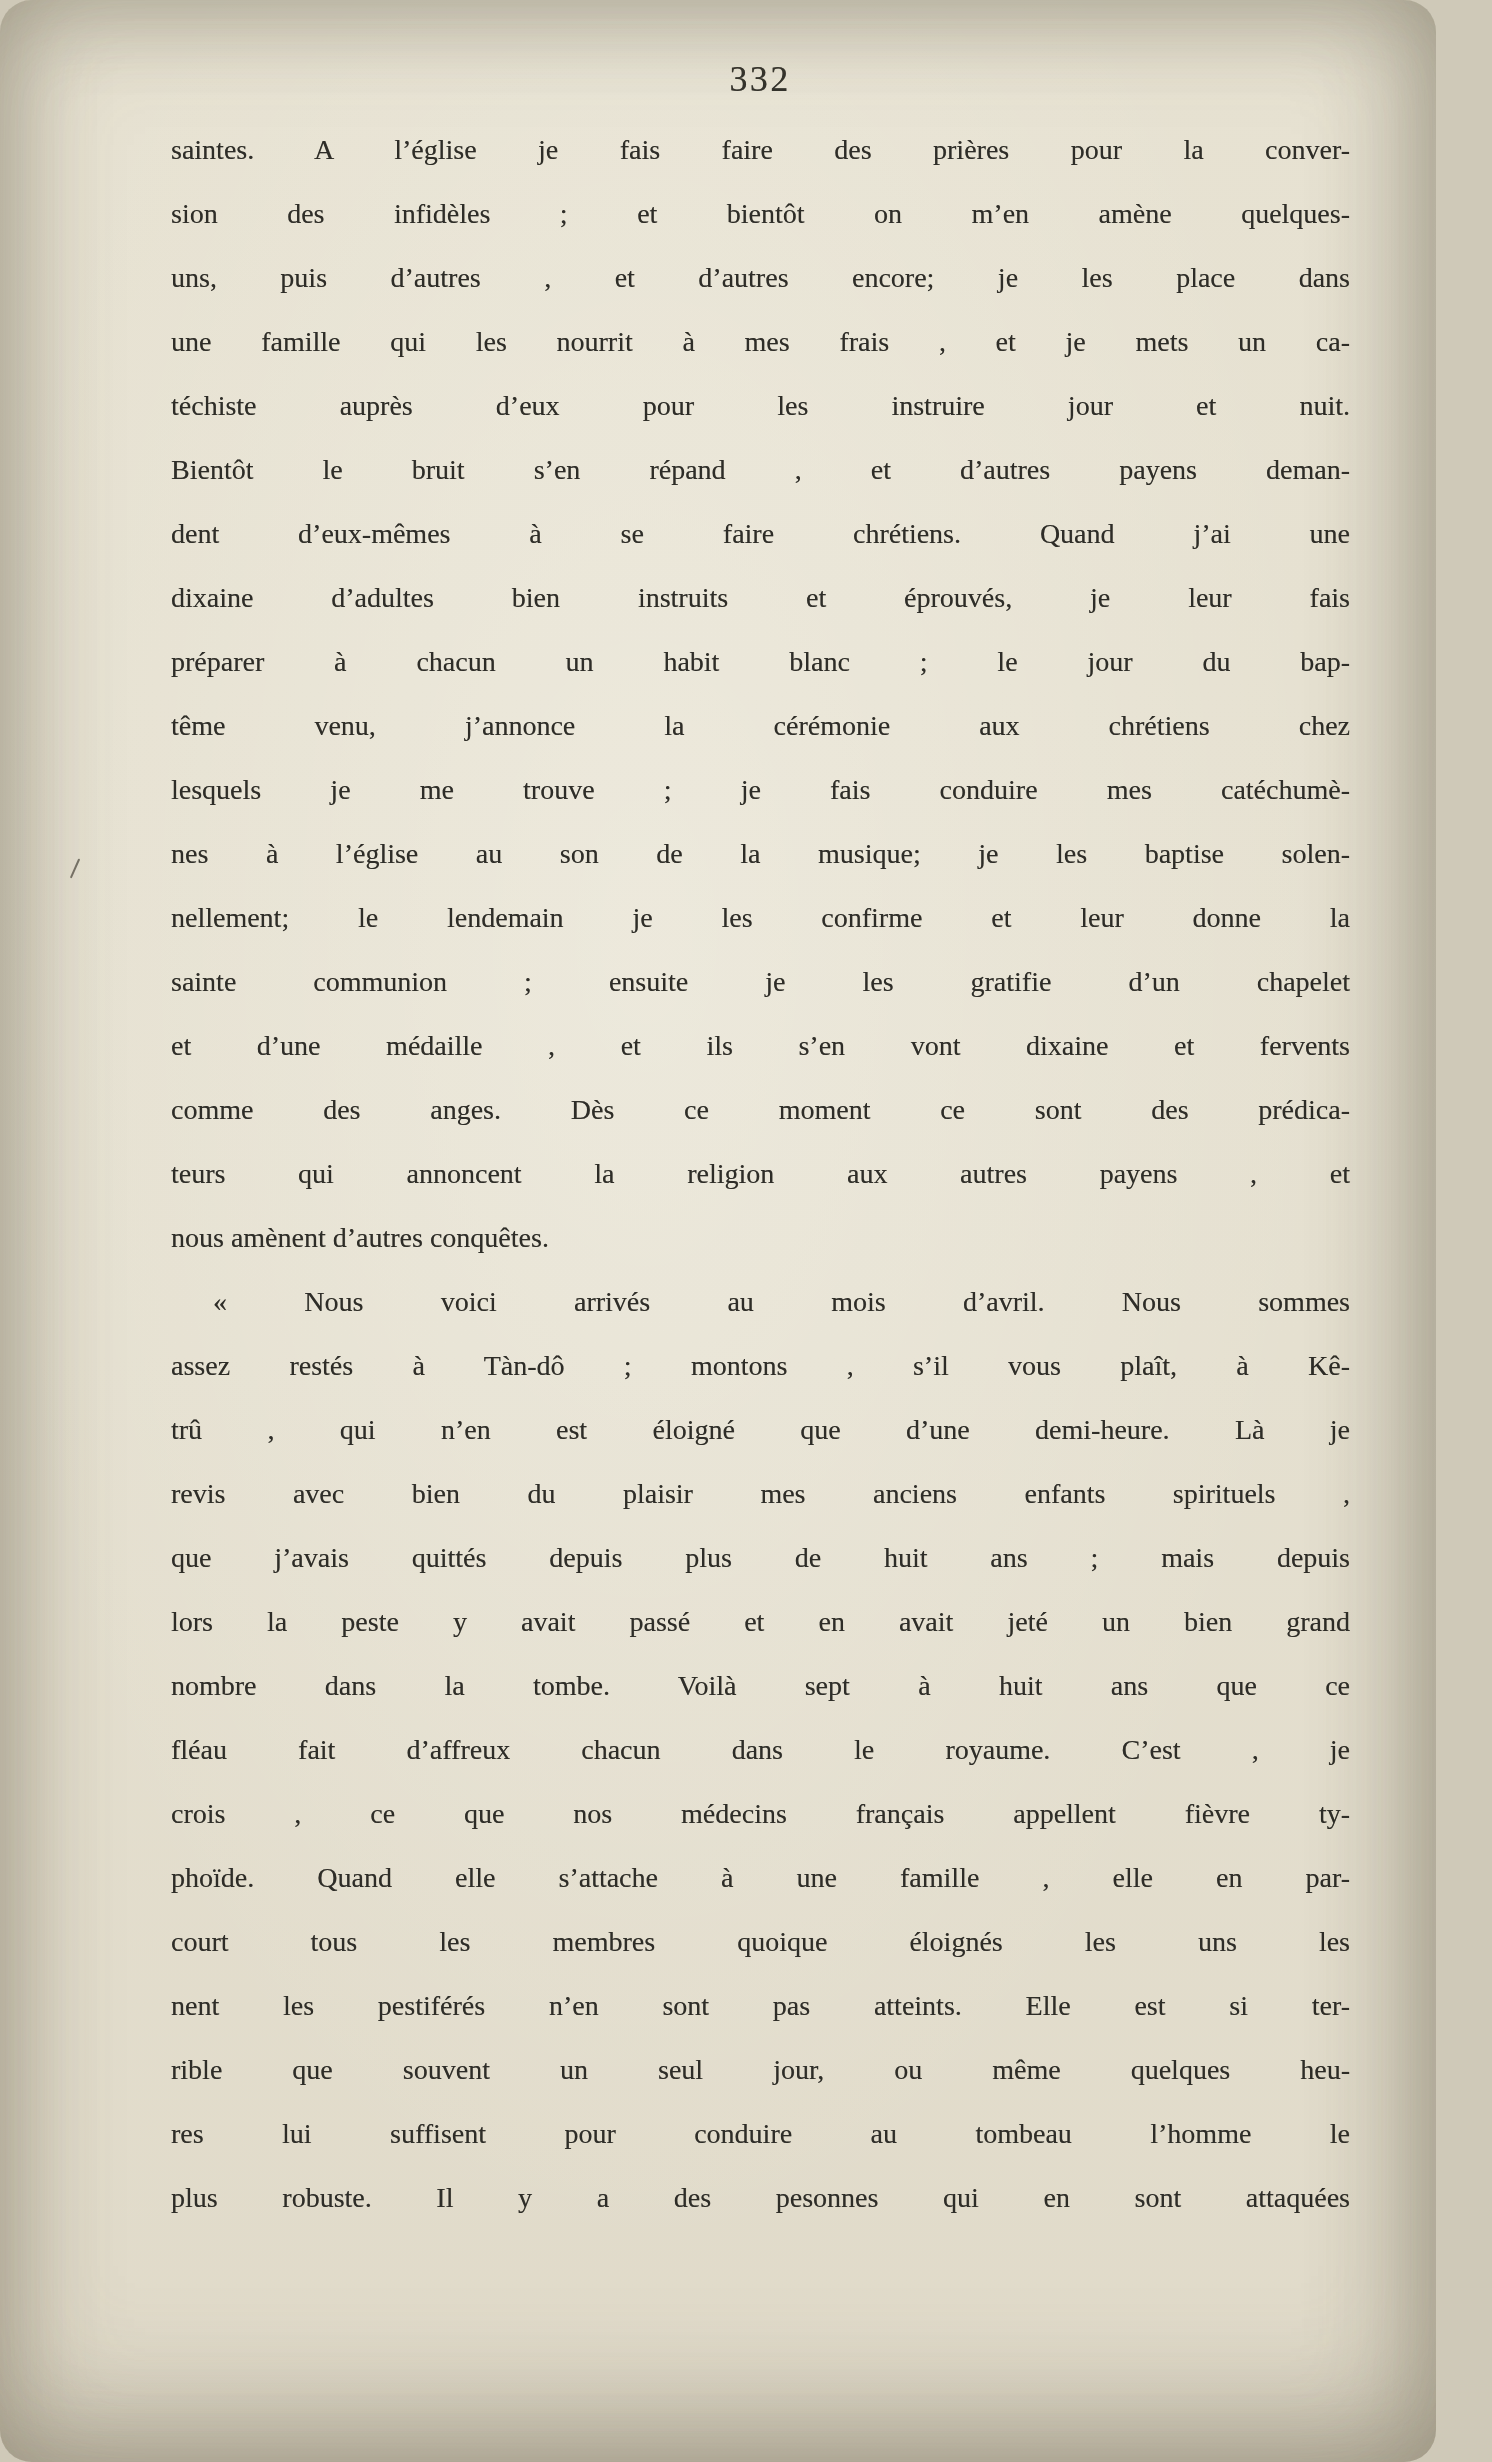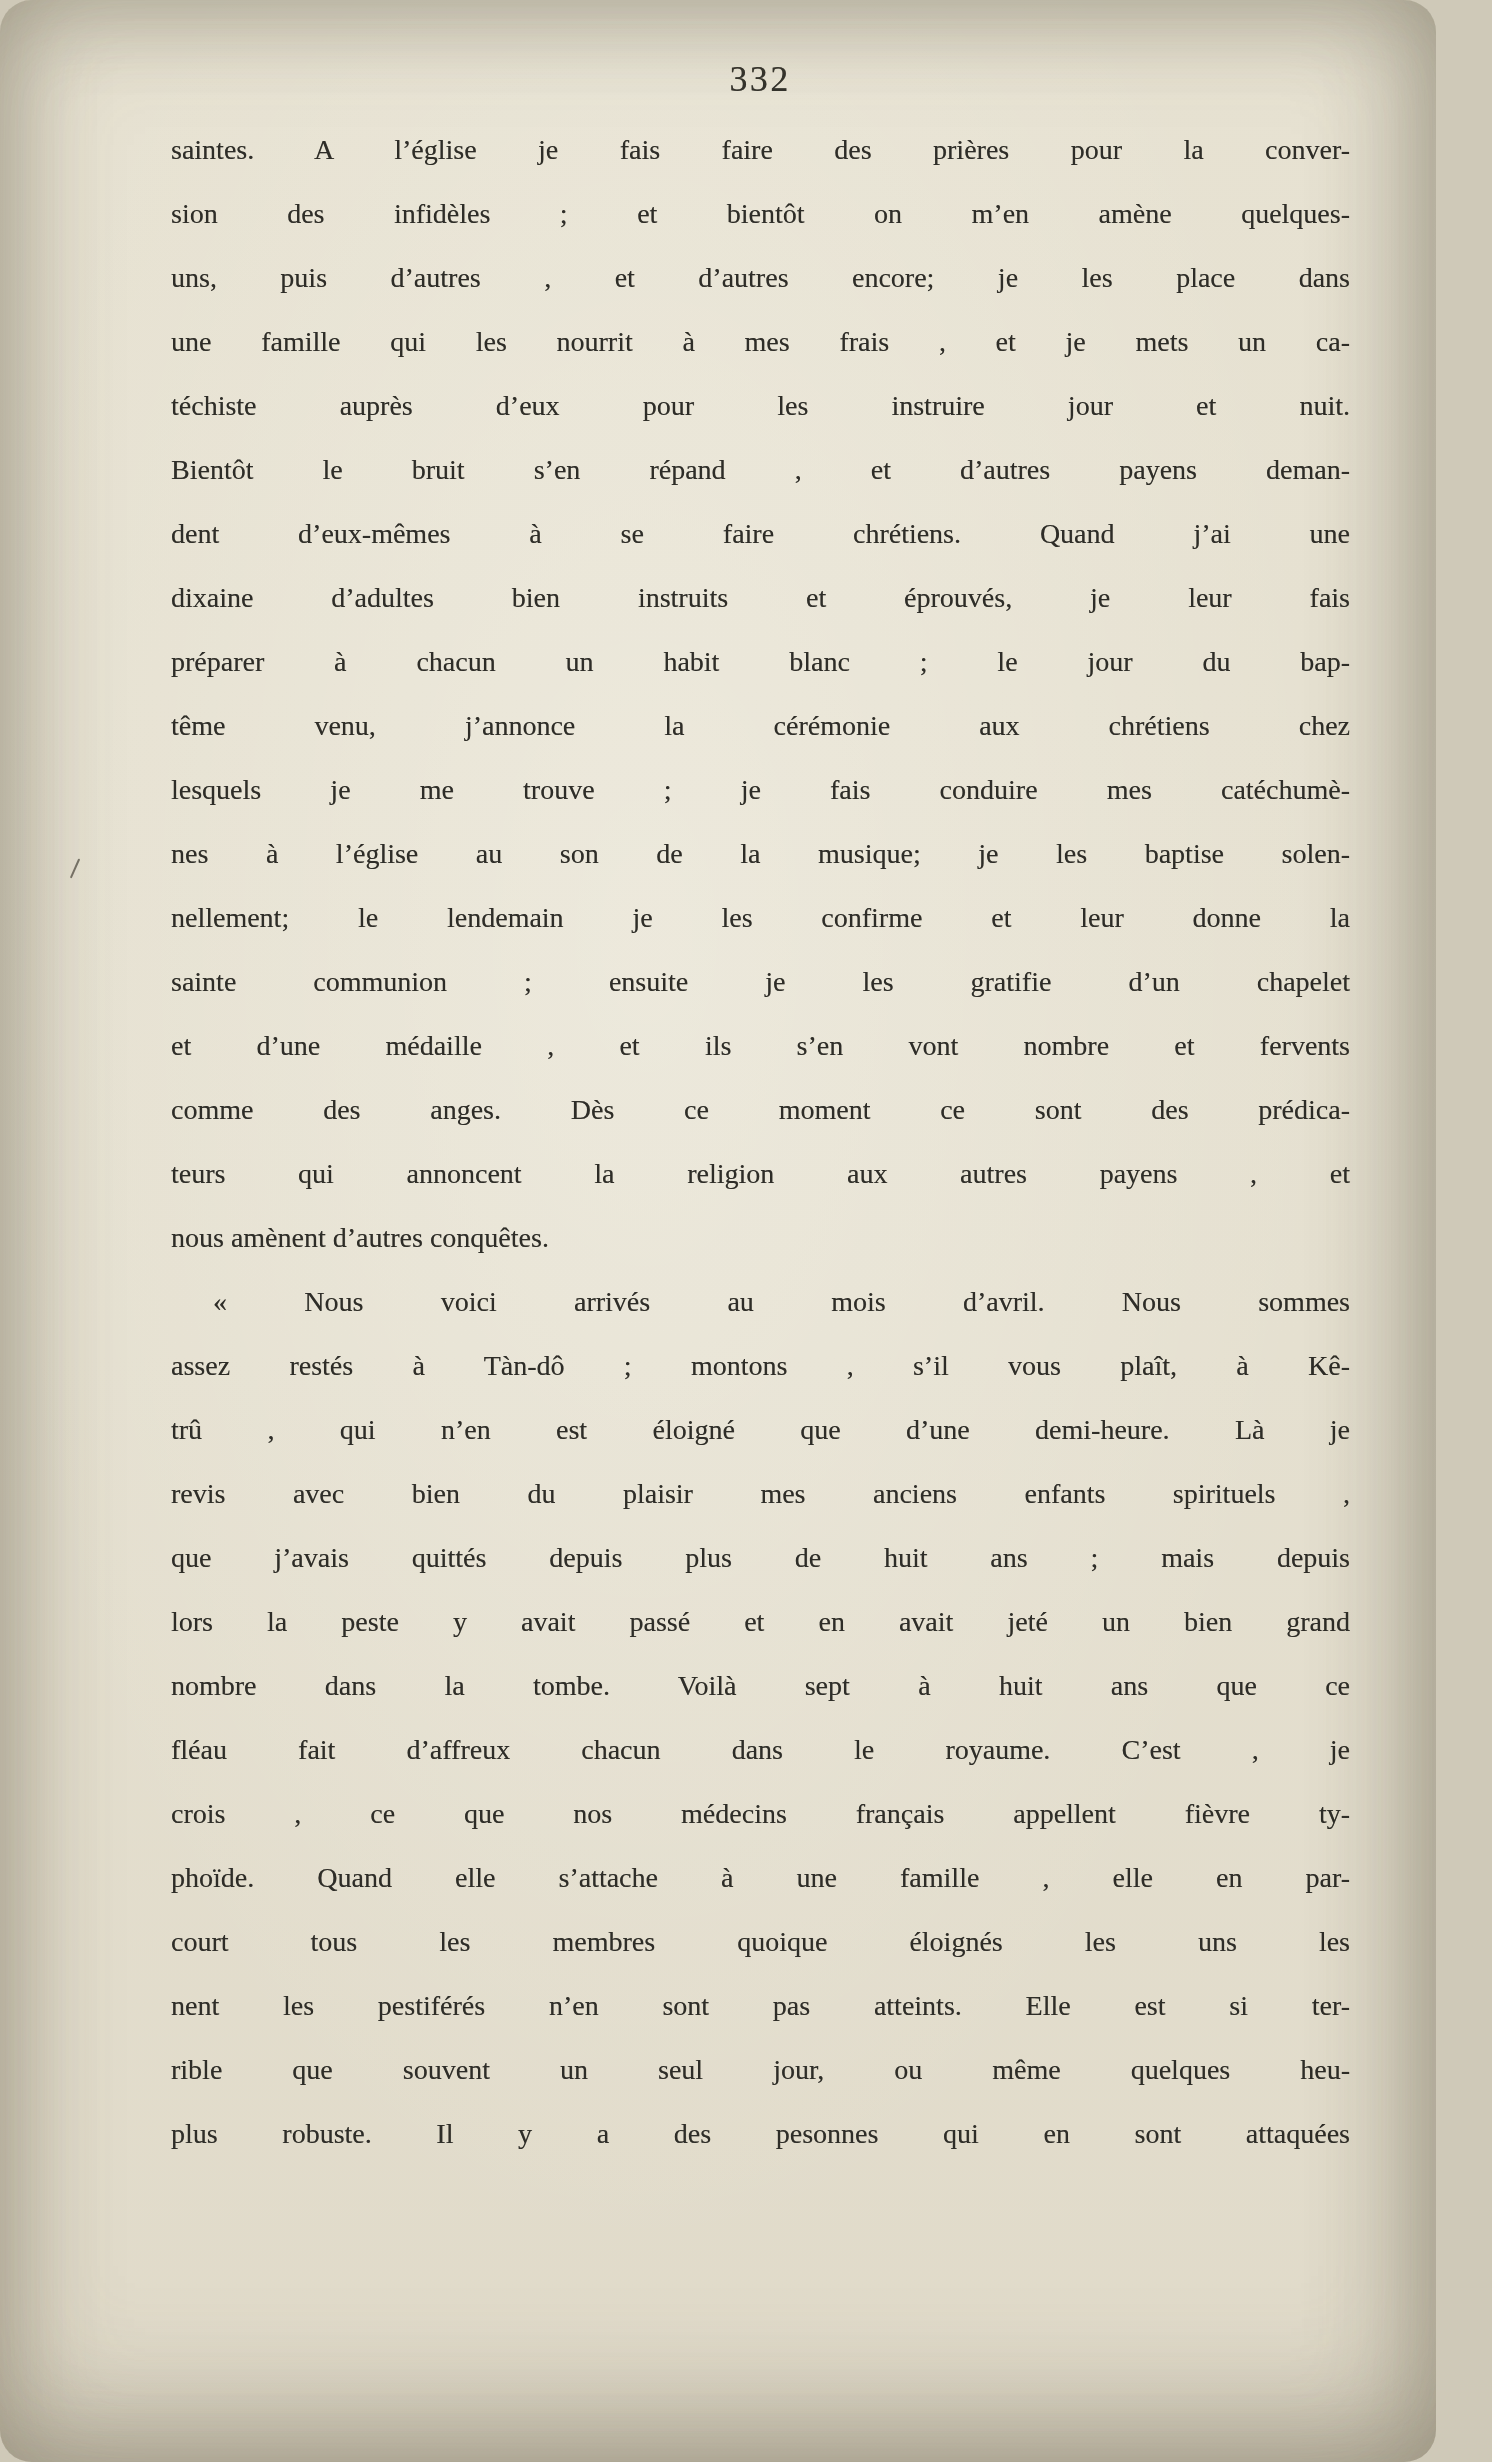--- a/index.html
+++ b/index.html
@@ -89,35 +89,36 @@
       <div class="line">téchiste auprès d’eux pour les instruire jour et nuit.</div>
       <div class="line">Bientôt le bruit s’en répand , et d’autres payens deman-</div>
       <div class="line">dent d’eux-mêmes à se faire chrétiens. Quand j’ai une</div>
       <div class="line">dixaine d’adultes bien instruits et éprouvés, je leur fais</div>
       <div class="line">préparer à chacun un habit blanc ; le jour du bap-</div>
       <div class="line">tême venu, j’annonce la cérémonie aux chrétiens chez</div>
       <div class="line">lesquels je me trouve ; je fais conduire mes catéchumè-</div>
       <div class="line">nes à l’église au son de la musique; je les baptise solen-</div>
       <div class="line">nellement; le lendemain je les confirme et leur donne la</div>
       <div class="line">sainte communion ; ensuite je les gratifie d’un chapelet</div>
-      <div class="line">et d’une médaille , et ils s’en vont nombre et fervents</div>
+      <div class="line">et d’une médaille , et ils s’en vont dixaine et fervents</div>
       <div class="line">comme des anges. Dès ce moment ce sont des prédica-</div>
       <div class="line">teurs qui annoncent la religion aux autres payens , et</div>
       <div class="line para-end">nous amènent d’autres conquêtes.</div>
       <div class="line indent">« Nous voici arrivés au mois d’avril. Nous sommes</div>
       <div class="line">assez restés à Tàn-dô ; montons , s’il vous plaît, à Kê-</div>
       <div class="line">trû , qui n’en est éloigné que d’une demi-heure. Là je</div>
       <div class="line">revis avec bien du plaisir mes anciens enfants spirituels ,</div>
       <div class="line">que j’avais quittés depuis plus de huit ans ; mais depuis</div>
       <div class="line">lors la peste y avait passé et en avait jeté un bien grand</div>
       <div class="line">nombre dans la tombe. Voilà sept à huit ans que ce</div>
       <div class="line">fléau fait d’affreux chacun dans le royaume. C’est , je</div>
       <div class="line">crois , ce que nos médecins français appellent fièvre ty-</div>
       <div class="line">phoïde. Quand elle s’attache à une famille , elle en par-</div>
       <div class="line">court tous les membres quoique éloignés les uns les</div>
       <div class="line">nent les pestiférés n’en sont pas atteints. Elle est si ter-</div>
       <div class="line">rible que souvent un seul jour, ou même quelques heu-</div>
+      <div class="line">res lui suffisent pour conduire au tombeau l’homme le</div>
       <div class="line">plus robuste. Il y a des pesonnes qui en sont attaquées</div>
     </div>
 
   <div class="ink-mark"></div>
 </div>
 
 
 </body></html>

